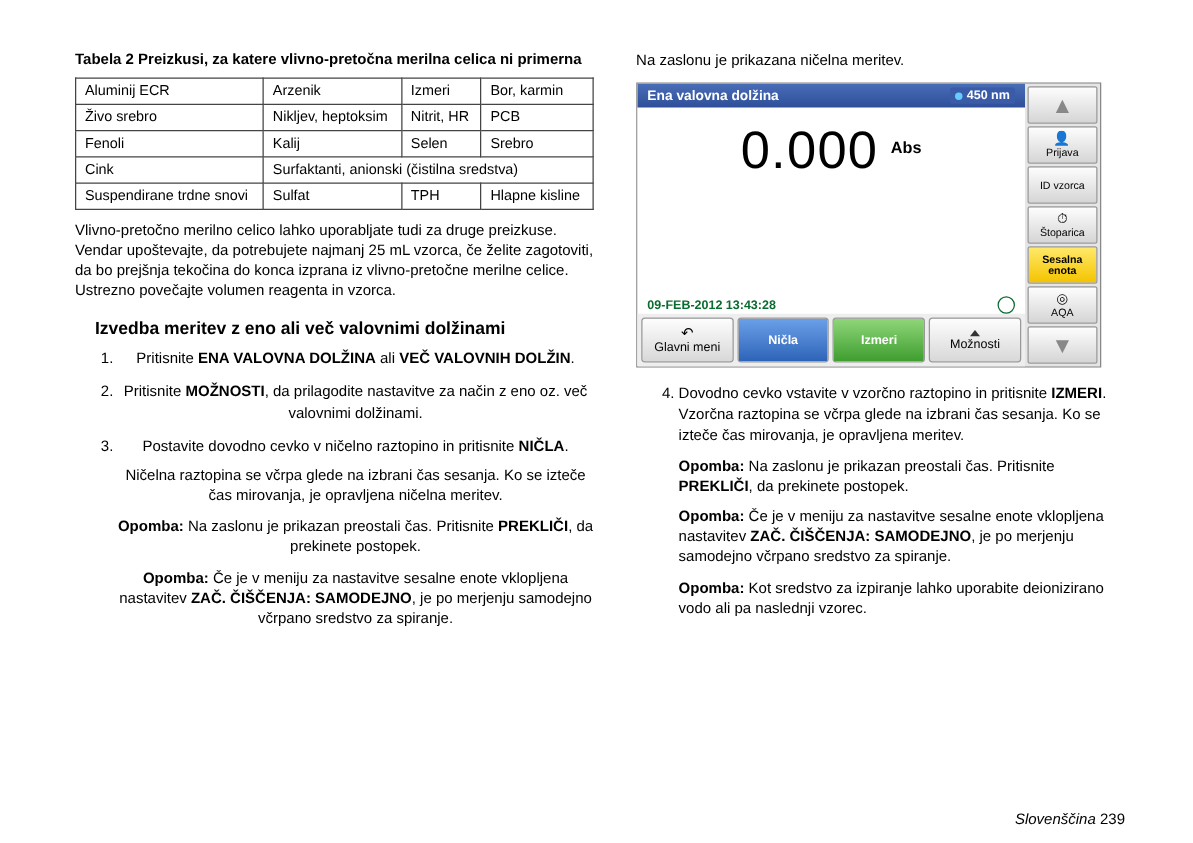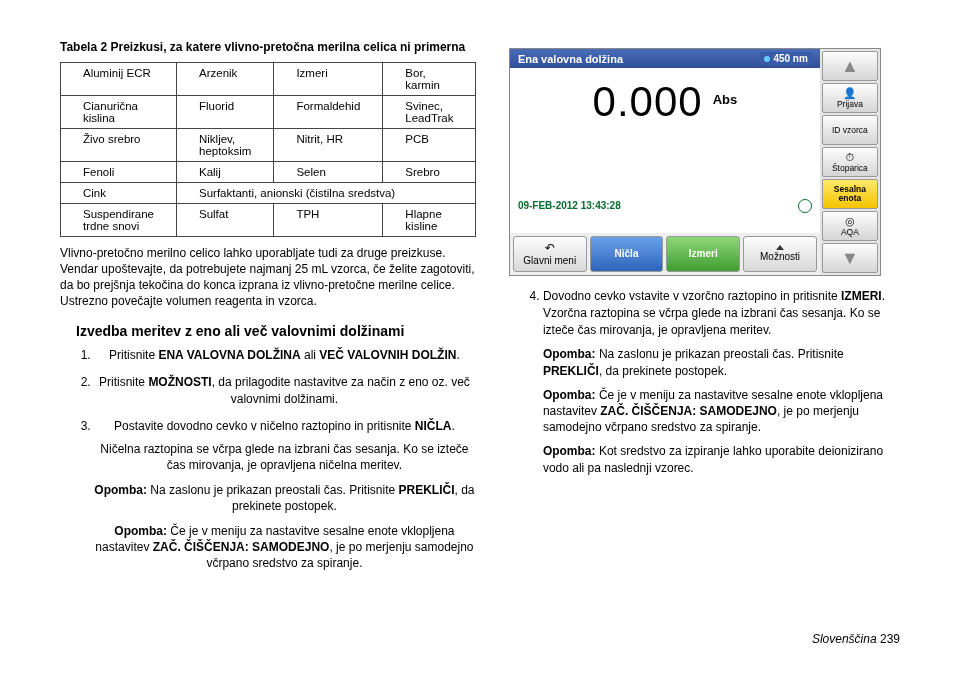--- a/index.html
+++ b/index.html
@@ -29,21 +29,21 @@
 
   .table-caption { font-weight: bold; font-size: 12px; margin-bottom: 6px; line-height: 1.3; }
   table.data {
     border-collapse: collapse;
     width: 100%;
     font-size: 11.5px;
     margin-bottom: 8px;
   }
   table.data td {
     border: 1px solid #444;
-    padding: 4px 22px;
+    padding: 4px 7px;
     vertical-align: top;
   }
   .para { font-size: 12px; line-height: 1.35; margin-bottom: 10px; }
   .h2 { font-weight: bold; font-size: 14px; margin: 14px 0 8px 16px; }
 
   ol.steps { list-style: decimal; padding-left: 34px; margin: 0; text-align: center; }
   ol.steps li { margin-bottom: 10px; line-height: 1.4; }
   ol.steps li .sub { margin-top: 6px; }
   .note { margin-top: 8px; line-height: 1.35; }
   .note b { font-weight: bold; }
@@ -79,21 +79,21 @@
   .wl-dot { width:6px; height:6px; background:#6cf; border-radius:50%; display:inline-block; }
   .reading-area {
     flex: 1;
     display: flex;
     justify-content: center;
     gap: 10px;
     padding: 10px 0;
   }
   .reading-value { font-size: 42px; font-weight: normal; letter-spacing: 1px; }
   .reading-unit { font-size: 13px; font-weight: bold; margin-top: 14px; }
-  .timestamp { color: #0a6b2f; font-size: 10px; font-weight: bold; padding: 0 8px 20px 8px; display:flex; justify-content:space-between; align-items:center;}
+  .timestamp { color: #0a6b2f; font-size: 10px; font-weight: bold; padding: 0 8px 0 8px; display:flex; justify-content:space-between; align-items:center;}
   .recycle-icon { width:12px; height:12px; border:1.5px solid #0a6b2f; border-radius:50%; position:relative; }
 
   .bottom-bar { display: flex; gap: 3px; padding: 3px; background:#eee; }
   .bbtn {
     flex: 1;
     background: linear-gradient(#fdfdfd,#d8d8d8);
     border: 1px solid #999;
     border-radius: 3px;
     font-size: 10px;
     text-align: center;
@@ -120,21 +120,21 @@
   }
   .sbtn.arrow { font-size:18px; color:#888; min-height:24px;}
   .sbtn.yellow { background: linear-gradient(#ffe96a,#f5c400); font-weight:bold;}
   .sbtn .ic { font-size:11px; line-height:1; margin-bottom:1px;}
 
   ol.steps-right { list-style: decimal; padding-left: 34px; margin: 0; }
   ol.steps-right li { margin-bottom: 10px; line-height: 1.4; }
 
   .footer {
     position: absolute;
-    bottom: 28px;
+    bottom: 12px;
     right: 54px;
     font-size: 12px;
   }
   .footer .lang { font-style: italic; }
 </style>
 </head>
 <body>
 
 <div class="page">
 
@@ -142,26 +142,20 @@
     <div class="table-caption">Tabela 2 Preizkusi, za katere vlivno-pretočna merilna celica ni primerna</div>
     <table class="data">
       <tbody>
           <tr>
         <td>Aluminij ECR</td>
         <td>Arzenik</td>
         <td>Izmeri</td>
         <td>Bor, karmin</td>
       </tr>
       <tr>
-        <td>Cianurična kislina</td>
-        <td>Fluorid</td>
-        <td>Formaldehid</td>
-        <td>Svinec, LeadTrak</td>
-      </tr>
-      <tr>
         <td>Živo srebro</td>
         <td>Nikljev, heptoksim</td>
         <td>Nitrit, HR</td>
         <td>PCB</td>
       </tr>
       <tr>
         <td>Fenoli</td>
         <td>Kalij</td>
         <td>Selen</td>
         <td>Srebro</td>
@@ -197,20 +191,21 @@
           <b>Opomba:</b><span> Na zaslonu je prikazan preostali čas. Pritisnite </span><b>PREKLIČI</b><span>, da prekinete postopek.</span>
         </div>
         <div class="note">
           <b>Opomba:</b><span> Če je v meniju za nastavitve sesalne enote vklopljena nastavitev </span><b>ZAČ. ČIŠČENJA: SAMODEJNO</b><span>, je po merjenju samodejno včrpano sredstvo za spiranje.</span>
         </div>
       </li>
     </ol>
   </div>
 
   <div class="col col-right">
+    <div class="para">Na zaslonu je prikazana ničelna meritev.</div>
 
     <div class="screen-wrap">
       <div class="device">
         <div class="device-main">
           <div class="titlebar">
             <span>Ena valovna dolžina</span>
             <span class="wl-badge">
                 <span class="wl-dot"></span>
                 <span>450 nm</span>
               </span>

